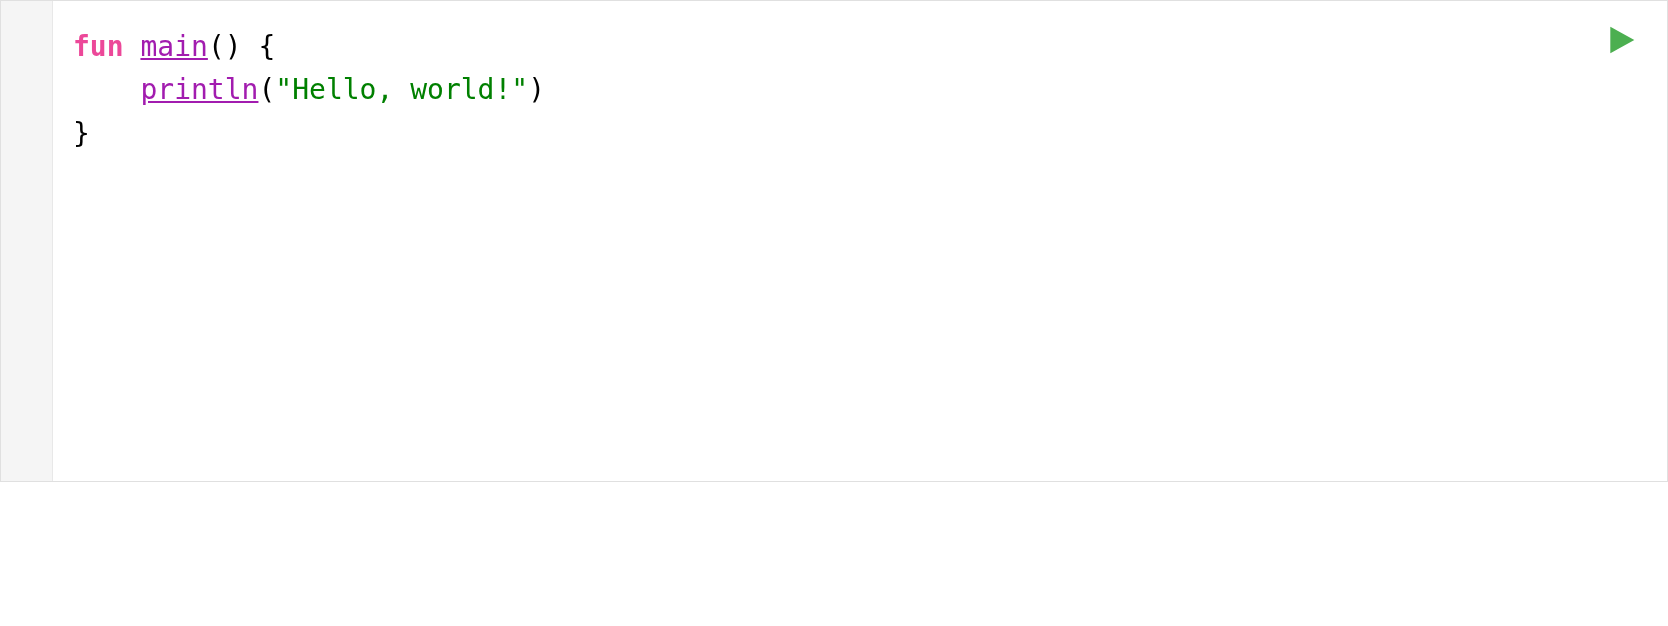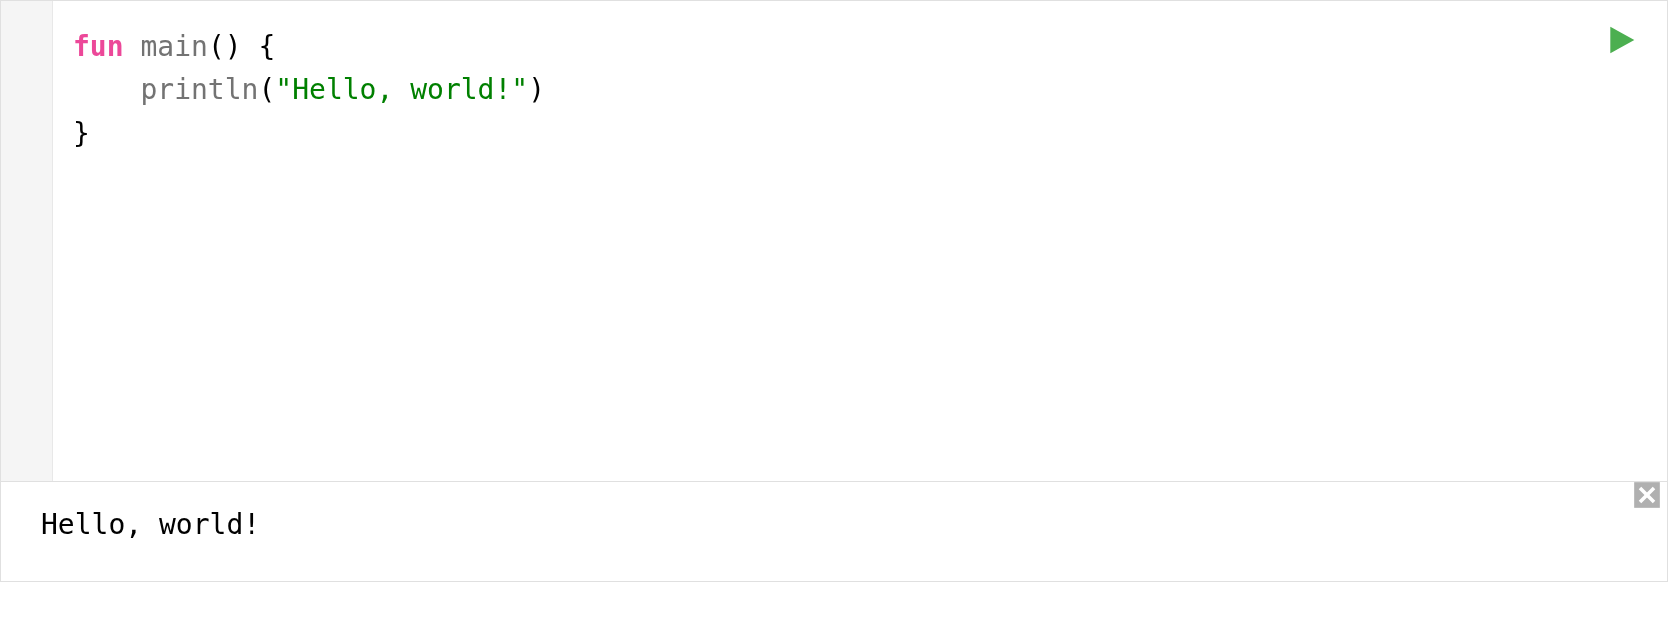--- a/index.html
+++ b/index.html
@@ -35,21 +35,22 @@
       line-height: 1.55;
       white-space: pre;
       flex: 1;
       color: #000;
     }
     .kw {
       color: #ec4899;
       font-weight: bold;
     }
     .fn {
-      color: #737373;
+      color: #a21caf;
+      text-decoration: underline;
     }
     .str {
       color: #008000;
     }
     .punct {
       color: #000000;
     }
     .run-button {
       position: absolute;
       top: 24px;
@@ -100,25 +101,13 @@
 <span>    </span><span class="fn">println</span><span class="punct">(</span><span class="str">"Hello, world!"</span><span class="punct">)</span>
 <span class="punct">}</span></div>
     <div class="run-button">
       <span>
         <svg viewBox="0 0 24 24">
             <polygon points="4,2 22,12 4,22" fill="#4caf50"></polygon>
           </svg>
       </span>
     </div>
   </div>
-  <div class="output-panel">
-    <span>Hello, world!</span>
-    <div class="close-button">
-      <span>
-        <svg viewBox="0 0 24 24">
-          <rect x="1" y="1" width="22" height="22" fill="#b0b0b0"></rect>
-          <line x1="6" y1="6" x2="18" y2="18" stroke="#ffffff" stroke-width="3"></line>
-          <line x1="18" y1="6" x2="6" y2="18" stroke="#ffffff" stroke-width="3"></line>
-        </svg>
-      </span>
-    </div>
-  </div>
 </div>
 
 </body></html>

